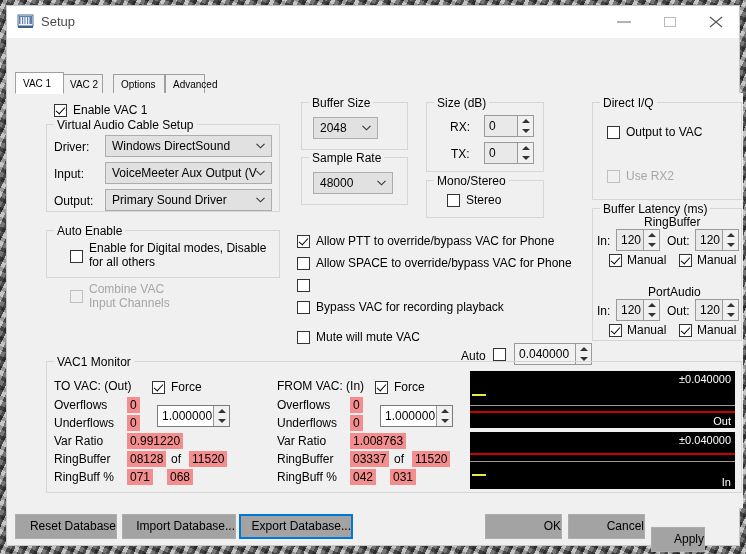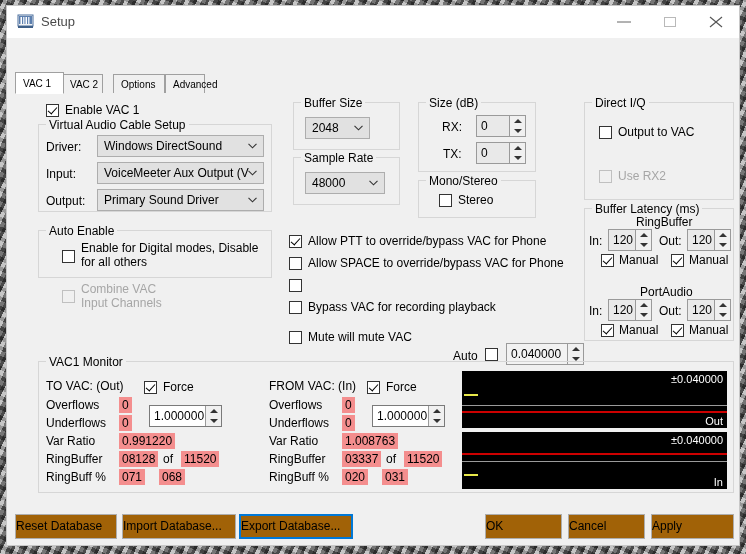--- a/index.html
+++ b/index.html
@@ -28,21 +28,21 @@
   .tabstrip{position:absolute;left:8px;top:37px;width:716px;height:21px;
             border-bottom:1px solid #a0a0a0;}
   .tab{position:absolute;top:2px;height:19px;line-height:19px;padding:0 7px;
        font-size:12px;box-sizing:border-box;background:#f0f0f0;
        border:1px solid #a0a0a0;border-bottom:none;color:#000;white-space:nowrap;}
   .tab.sel{top:0;height:22px;line-height:21px;background:#fff;border-bottom:1px solid #fff;z-index:3;}
   .tabstrip2{position:absolute;left:8px;top:66px;width:716px;height:21px;
              border-bottom:1px solid #a0a0a0;}
   .tabstrip2 .tab{font-size:10px;}
   
-  .page{position:absolute;left:12px;top:87px;width:716px;height:415px;background:#f0f0f0;text-decoration:underline;}
+  .page{position:absolute;left:20px;top:87px;width:716px;height:415px;background:#f0f0f0;text-decoration:underline;}
   .grp{position:absolute;border:1px solid #d6d6d6;box-sizing:border-box;}
   .grp>.lg{position:absolute;top:-7px;left:7px;background:#f0f0f0;padding:0 3px;font-size:12px;color:#000;}
   .lbl{position:absolute;font-size:12px;white-space:nowrap;}
   .lbl.dim{color:#a6a6a6;}
   
   .cbx{position:absolute;width:13px;height:13px;background:#fff;border:1px solid #333;box-sizing:border-box;}
   .cbx.dis{background:#f0f0f0;border-color:#c0c0c0;}
   .cbx.on::after{content:"";position:absolute;left:3px;top:0px;width:4px;height:8px;
       border:solid #000;border-width:0 1.6px 1.6px 0;transform:rotate(42deg);}
   
@@ -59,22 +59,22 @@
   
   .rv{position:absolute;font-size:12px;background:#f48e8e;padding:1px 3px;white-space:nowrap;}
   .pv{position:absolute;font-size:12px;white-space:nowrap;}
   
   .scope{position:absolute;background:#000;overflow:hidden;}
   .scope .lvl{position:absolute;right:4px;top:2px;color:#fff;font-size:11px;}
   .scope .nm{position:absolute;right:4px;bottom:1px;color:#fff;font-size:11px;}
   .scope .ln{position:absolute;left:0;right:0;height:1px;}
   .scope .tick{position:absolute;left:2px;width:14px;height:2px;background:#e8e84a;}
   
-  .btn{position:absolute;height:25px;background:#a16207;border:1px solid #adadad;
-       box-sizing:border-box;font-size:12px;text-align:left;line-height:23px;color:#000;cursor:default;}
+  .btn{position:absolute;height:25px;background:#a3a3a3;border:1px solid #adadad;
+       box-sizing:border-box;font-size:12px;text-align:right;line-height:23px;color:#000;cursor:default;}
   .btn.focus{border:2px solid #0078d7;line-height:21px;}
 </style>
 </head>
 <body>
 
 <div class="win">
 
   <div class="titlebar">
     <span class="title-icon">
       <svg width="17" height="17" viewBox="0 0 17 17">
@@ -323,21 +323,21 @@
           <i class="dn"></i>
         </div>
     </div>
 
     <div class="rv" style="left:323px;top:304px">0</div>
     <div class="rv" style="left:323px;top:322px">0</div>
     <div class="rv" style="left:323px;top:340px">1.008763</div>
     <div class="rv" style="left:323px;top:358px">03337</div>
     <div class="pv" style="left:367px;top:359px">of</div>
     <div class="rv" style="left:385px;top:358px">11520</div>
-    <div class="rv" style="left:323px;top:376px">020</div>
+    <div class="rv" style="left:323px;top:376px">042</div>
     <div class="rv" style="left:363px;top:376px">031</div>
 
     <div class="scope" style="left:443px;top:278px;width:265px;height:57px">
       <span class="lvl">±0.040000</span>
       <span class="nm">Out</span>
       <div class="tick" style="top:23px"></div>
       <div class="ln" style="top:34px;background:#9a9a9a"></div>
       <div class="ln" style="top:40px;background:#cc0000;height:2px"></div>
     </div>
     <div class="scope" style="left:443px;top:339px;width:265px;height:57px">
@@ -348,15 +348,15 @@
       <div class="tick" style="top:42px"></div>
     </div>
 
   </div>
 
   <div class="btn" style="left:8px;top:508px;width:102px">Reset Database</div>
   <div class="btn focus" style="left:232px;top:508px;width:114px">Export Database...</div>
   <div class="btn" style="left:115px;top:508px;width:114px">Import Database...</div>
   <div class="btn" style="left:478px;top:508px;width:77px">OK</div>
   <div class="btn" style="left:561px;top:508px;width:77px">Cancel</div>
-  <div class="btn" style="left:644px;top:508px;width:83px">Apply</div>
+  <div class="btn" style="left:644px;top:521px;width:54px">Apply</div>
 
 </div>
 
 </body></html>

